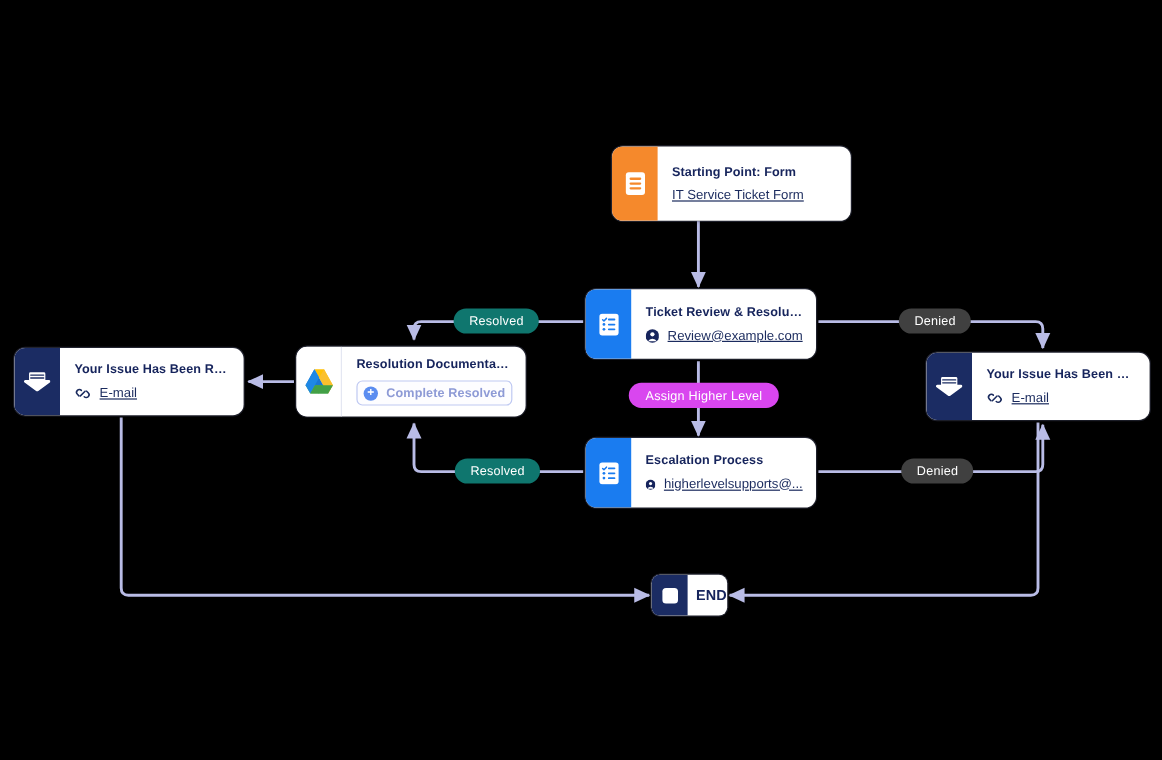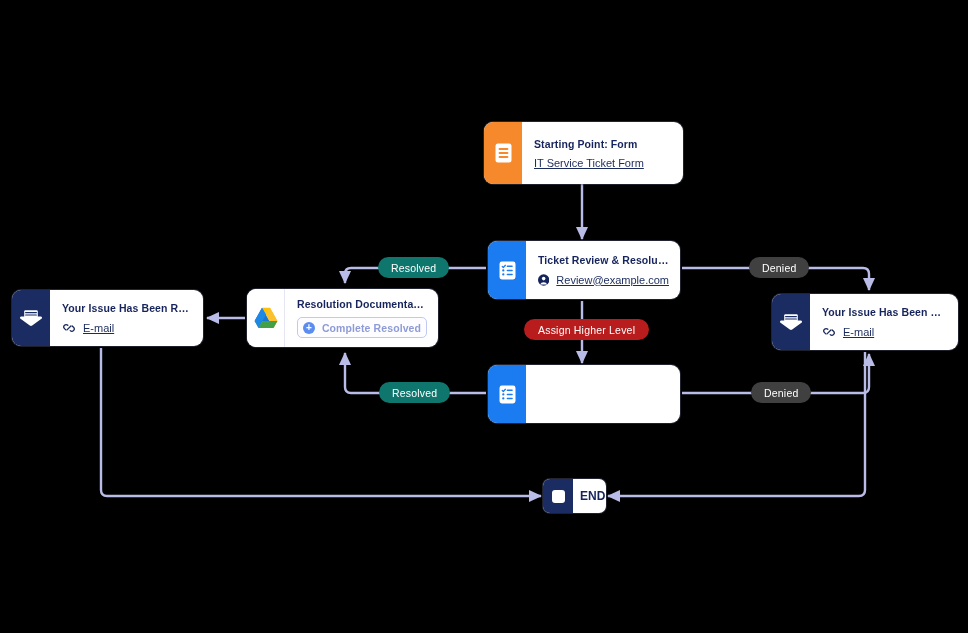--- a/index.html
+++ b/index.html
@@ -60,21 +60,21 @@
     text-overflow: ellipsis;
     text-decoration: underline;
   }
 
   .ic-orange { background: #f5892c; }
   .ic-blue   { background: #1a7cf0; }
   .ic-navy   { background: #1b2c63; }
   .ic-white  { background: #ffffff; border-right: 1px solid #e4e7f2; }
 
   
-  #node-start      { left: 484px; top: 122px; width: 199px; height: 62px; }
+  #node-start      { left: 510px; top: 122px; width: 199px; height: 62px; }
   #node-review     { left: 488px; top: 241px; width: 192px; height: 58px; }
   #node-escalation { left: 488px; top: 365px; width: 192px; height: 58px; }
   #node-doc        { left: 247px; top: 289px; width: 191px; height: 58px; }
   #node-mail-ok    { left: 12px; top: 290px; width: 191px; height: 56px; }
   #node-mail-no    { left: 772px; top: 294px; width: 186px; height: 56px; }
   #node-end        { left: 543px; top: 479px; width: 63px; height: 34px; }
 
   #node-end { border-radius: 7px; }
   #node-end .iconcell { width: 30px; flex: 0 0 30px; }
   #node-end .body { padding: 0 26px 0 7px; align-items: flex-start; }
@@ -116,21 +116,21 @@
     border-radius: 11px;
     font-size: 10.5px;
     color: #ffffff;
     font-weight: normal;
     letter-spacing: .2px;
     white-space: nowrap;
     z-index: 6;
   }
   .badge-resolved { background: #0f766e; }
   .badge-denied   { background: #404040; }
-  .badge-assign   { background: #b91c1c; color:#ffffff; }
+  .badge-assign   { background: #d946ef; color:#ffffff; }
 
   #badge-resolved-1 { left: 378px; top: 257px; }
   #badge-resolved-2 { left: 379px; top: 382px; }
   #badge-denied-1   { left: 749px; top: 257px; }
   #badge-denied-2   { left: 751px; top: 382px; }
   #badge-assign     { left: 524px; top: 319px; padding: 0 14px; }
 
   svg.glyph { display: block; }
 </style>
 </head>
@@ -213,20 +213,31 @@
       <svg class="glyph" width="17" height="19" viewBox="0 0 17 19" aria-hidden="true">
         <rect x="0.5" y="0.5" width="16" height="18" rx="2.4" fill="#ffffff"></rect>
         <path d="M3.2,5.4 l1.1,1.1 l2.1,-2.2" stroke="#1a7cf0" stroke-width="1.25" fill="none" stroke-linecap="round" stroke-linejoin="round"></path>
         <rect x="7.6" y="4.5" width="6.2" height="1.5" rx=".75" fill="#1a7cf0"></rect>
         <circle cx="4.3" cy="9.4" r="1.15" fill="#1a7cf0"></circle>
         <rect x="7.6" y="8.7" width="6.2" height="1.5" rx=".75" fill="#1a7cf0"></rect>
         <circle cx="4.3" cy="13.4" r="1.15" fill="#1a7cf0"></circle>
         <rect x="7.6" y="12.7" width="6.2" height="1.5" rx=".75" fill="#1a7cf0"></rect>
       </svg>
     </div>
+    <div class="body">
+      <div class="title">Escalation Process</div>
+      <div class="sub">
+        <svg class="glyph" width="14" height="14" viewBox="0 0 14 14" aria-hidden="true">
+          <circle cx="7" cy="7" r="7" fill="#16245c"></circle>
+          <circle cx="7" cy="5.3" r="2.2" fill="#ffffff"></circle>
+          <path d="M2.6,12.4 a4.7,4.0 0 0 1 8.8,0 Z" fill="#ffffff"></path>
+        </svg>
+        <span>higherlevelsupports@...</span>
+      </div>
+    </div>
   </div>
 
   <div class="node" id="node-doc">
     <div class="iconcell ic-white">
       <svg class="glyph" width="24" height="22" viewBox="0 0 24 22" aria-hidden="true">
         <path d="M8.0,0.8 L16.0,0.8 L23.4,14.0 L15.4,14.0 Z" fill="#ffc107"></path>
         <path d="M8.0,0.8 L15.4,14.0 L11.4,21.0 L0.6,14.0 Z" fill="#1976d2"></path>
         <path d="M0.6,14.0 L23.4,14.0 L19.4,21.0 L4.6,21.0 Z" fill="#4caf50"></path>
         <path d="M8.0,0.8 L0.6,14.0 L4.6,21.0 L12.0,7.6 Z" fill="#1e88e5"></path>
         <path d="M16.0,0.8 L23.4,14.0 L19.4,21.0 L12.0,7.8 Z" fill="#fbc02d"></path>

